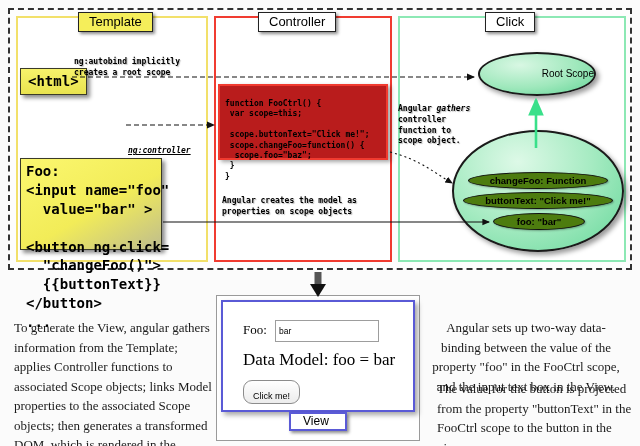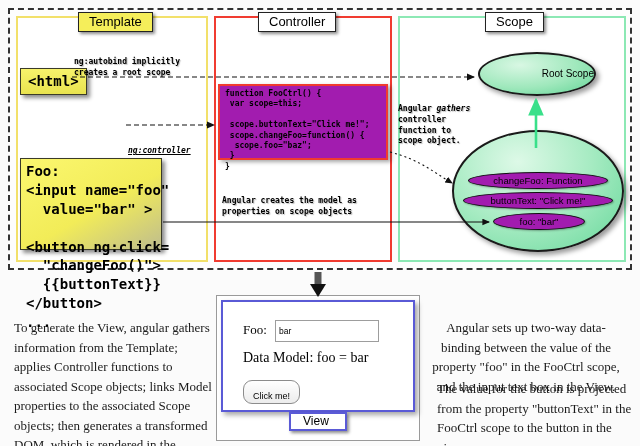--- a/index.html
+++ b/index.html
@@ -114,28 +114,28 @@
 
   
   .codebox {
     position: absolute;
     left: 218px;
     top: 84px;
     width: 170px;
     height: 76px;
     box-sizing: border-box;
     border: 2px solid #f03b30;
-    background: #a21caf;
+    background: #b91c1c;
     box-shadow: 3px 2px 4px rgba(0,0,0,0.35);
     font-family: "DejaVu Sans Mono", monospace;
     font-size: 8px;
     font-weight: bold;
     color: #000;
     line-height: 1.3;
-    padding: 3px 5px;
+    padding: 13px 5px;
     white-space: pre;
   }
 
   
   .anno {
     position: absolute;
     font-family: "DejaVu Sans Mono", monospace;
     font-size: 8px;
     font-weight: bold;
     color: #000;
@@ -193,26 +193,27 @@
     color: #000;
     margin-top: 48px;
   }
 
   
   .pill {
     position: absolute;
     box-sizing: border-box;
     border: 1.5px solid #111;
     border-radius: 50%/50%;
-    background: #a21caf;
+    background: #4d7c0f;
     text-align: center;
     font-size: 9.5px;
     color: #000;
     white-space: nowrap;
     box-shadow: 1px 1px 2px rgba(0,0,0,0.3);
+    font-weight: bold;
   }
   .pill-changefoo { left: 468px; top: 172px; width: 140px; height: 17px; line-height: 15px; }
   .pill-buttontext { left: 463px; top: 192px; width: 150px; height: 17px; line-height: 15px; }
   .pill-foo { left: 493px; top: 213px; width: 92px; height: 17px; line-height: 15px; }
 
   
   .viewbox {
     position: absolute;
     left: 221px;
     top: 300px;
@@ -254,21 +255,21 @@
     font-size: 8.5px;
     color: #000;
     padding: 10px 3px;
     outline: none;
   }
   .view-datamodel {
     position: absolute;
     left: 20px;
     top: 48px;
     font-family: "Liberation Serif", serif;
-    font-size: 14px;
+    font-size: 17px;
     color: #000;
   }
   .view-button {
     position: absolute;
     left: 20px;
     top: 78px;
     padding: 10px 9px 2px 9px;
     border: 1px solid #8c8c8c;
     border-radius: 9px;
     background: linear-gradient(180deg, #ffffff 0%, #ececec 100%);
@@ -314,21 +315,21 @@
 <div id="page">
 
   <div class="outer-dashed"></div>
 
   <div class="panel panel-template"></div>
   <div class="panel panel-controller"></div>
   <div class="panel panel-model"></div>
 
   <div class="chip chip-template">Template</div>
   <div class="chip chip-controller">Controller</div>
-  <div class="chip chip-model">Scope</div>
+  <div class="chip chip-model">Click</div>
 
   <div class="ybox ybox-html">&lt;html&gt;</div>
   <div class="ybox ybox-foo">Foo:
 &lt;input name="foo"
   value="bar" &gt;
 
 &lt;button ng:click=
   "changeFoo()"&gt;
   {{buttonText}}
 &lt;/button&gt;

